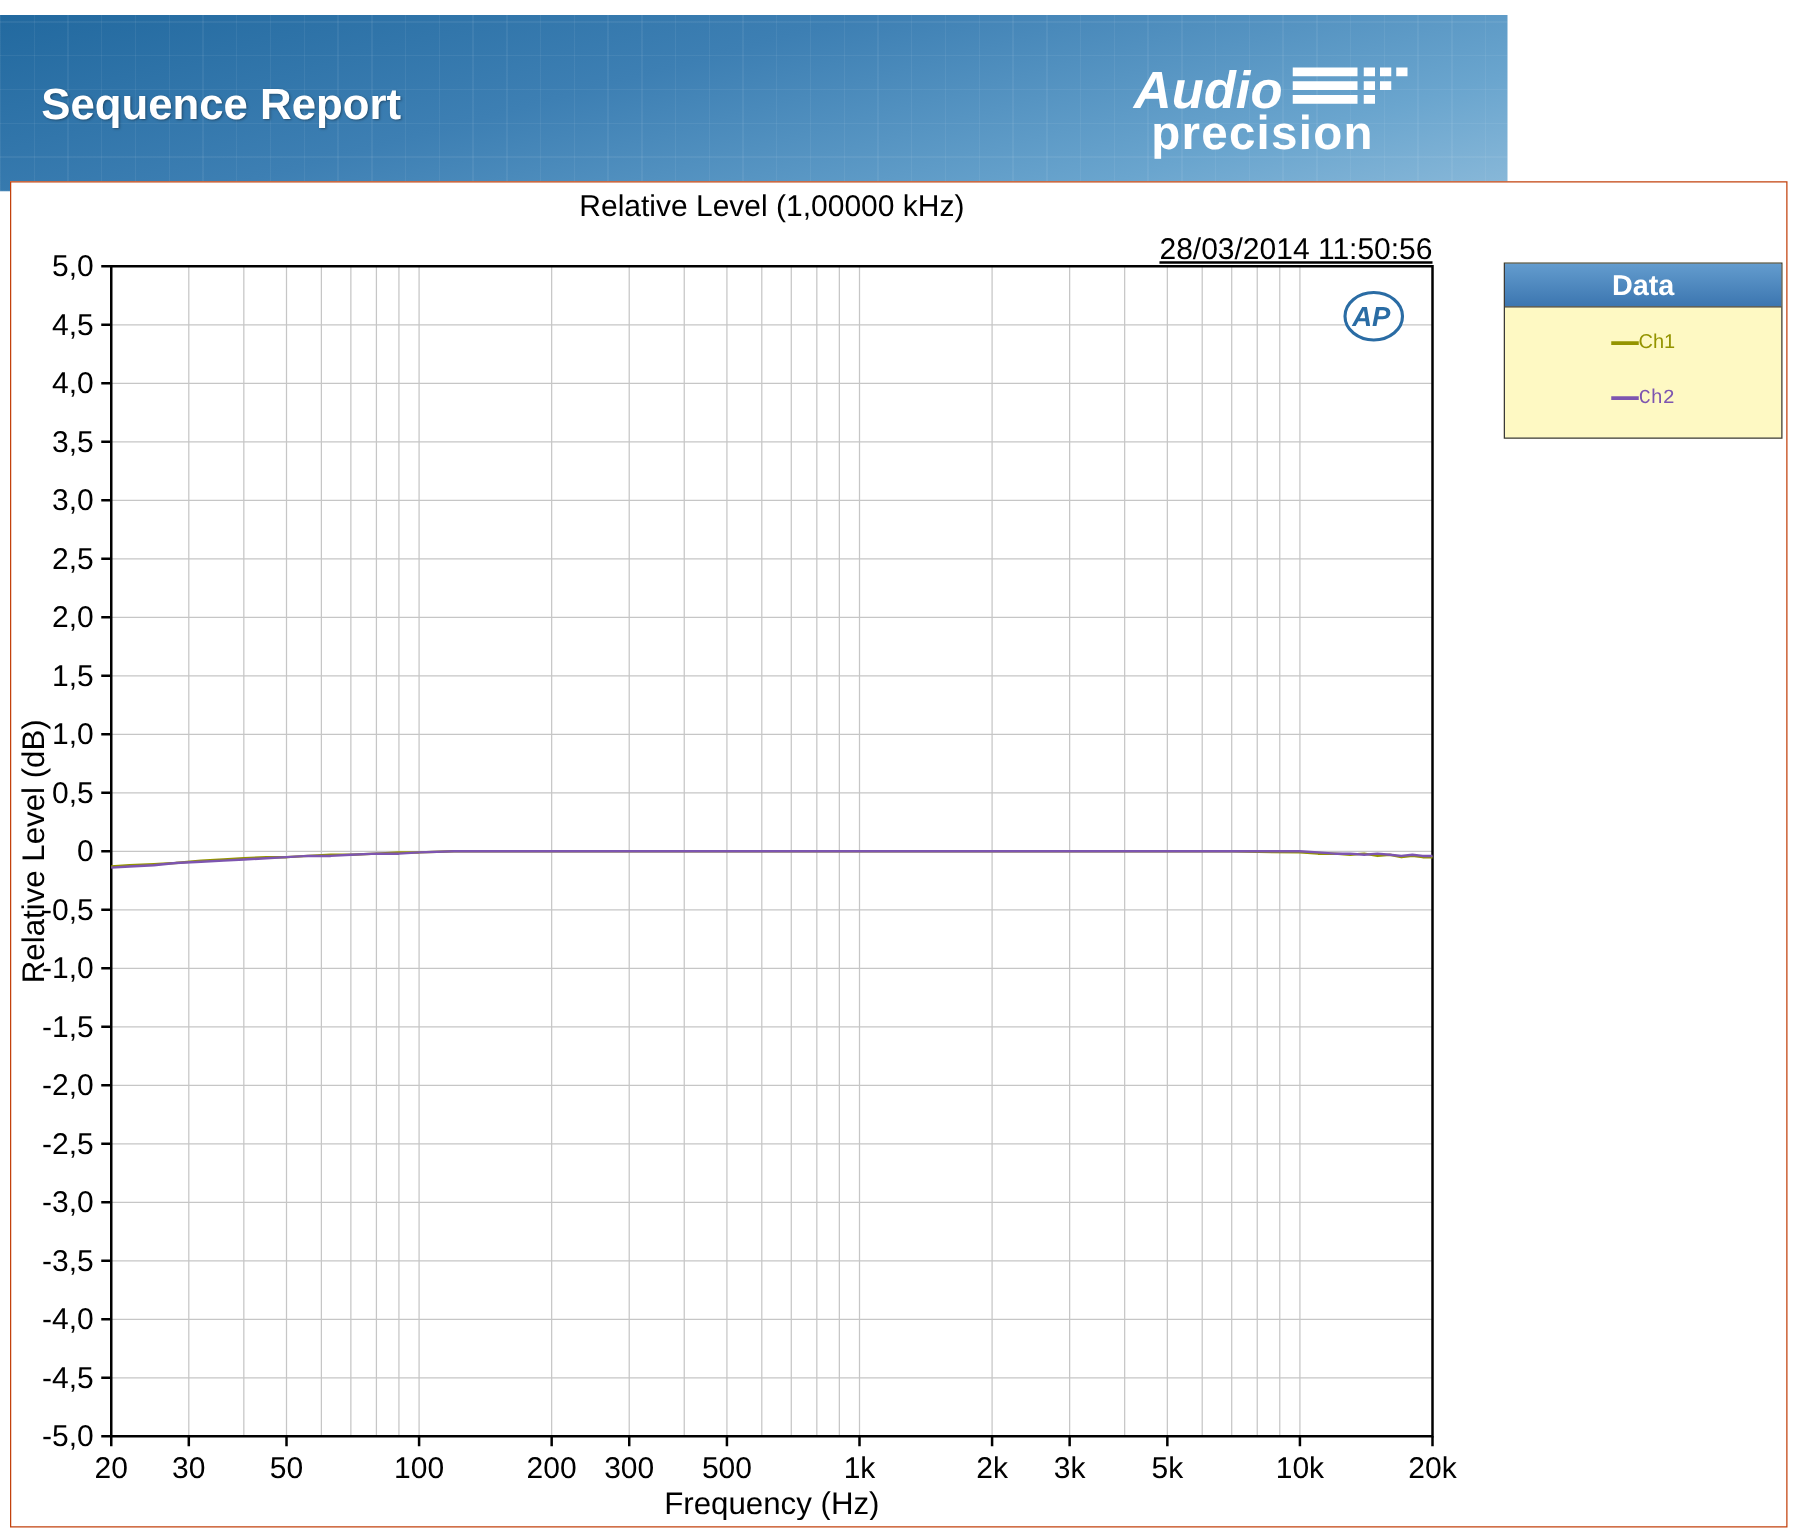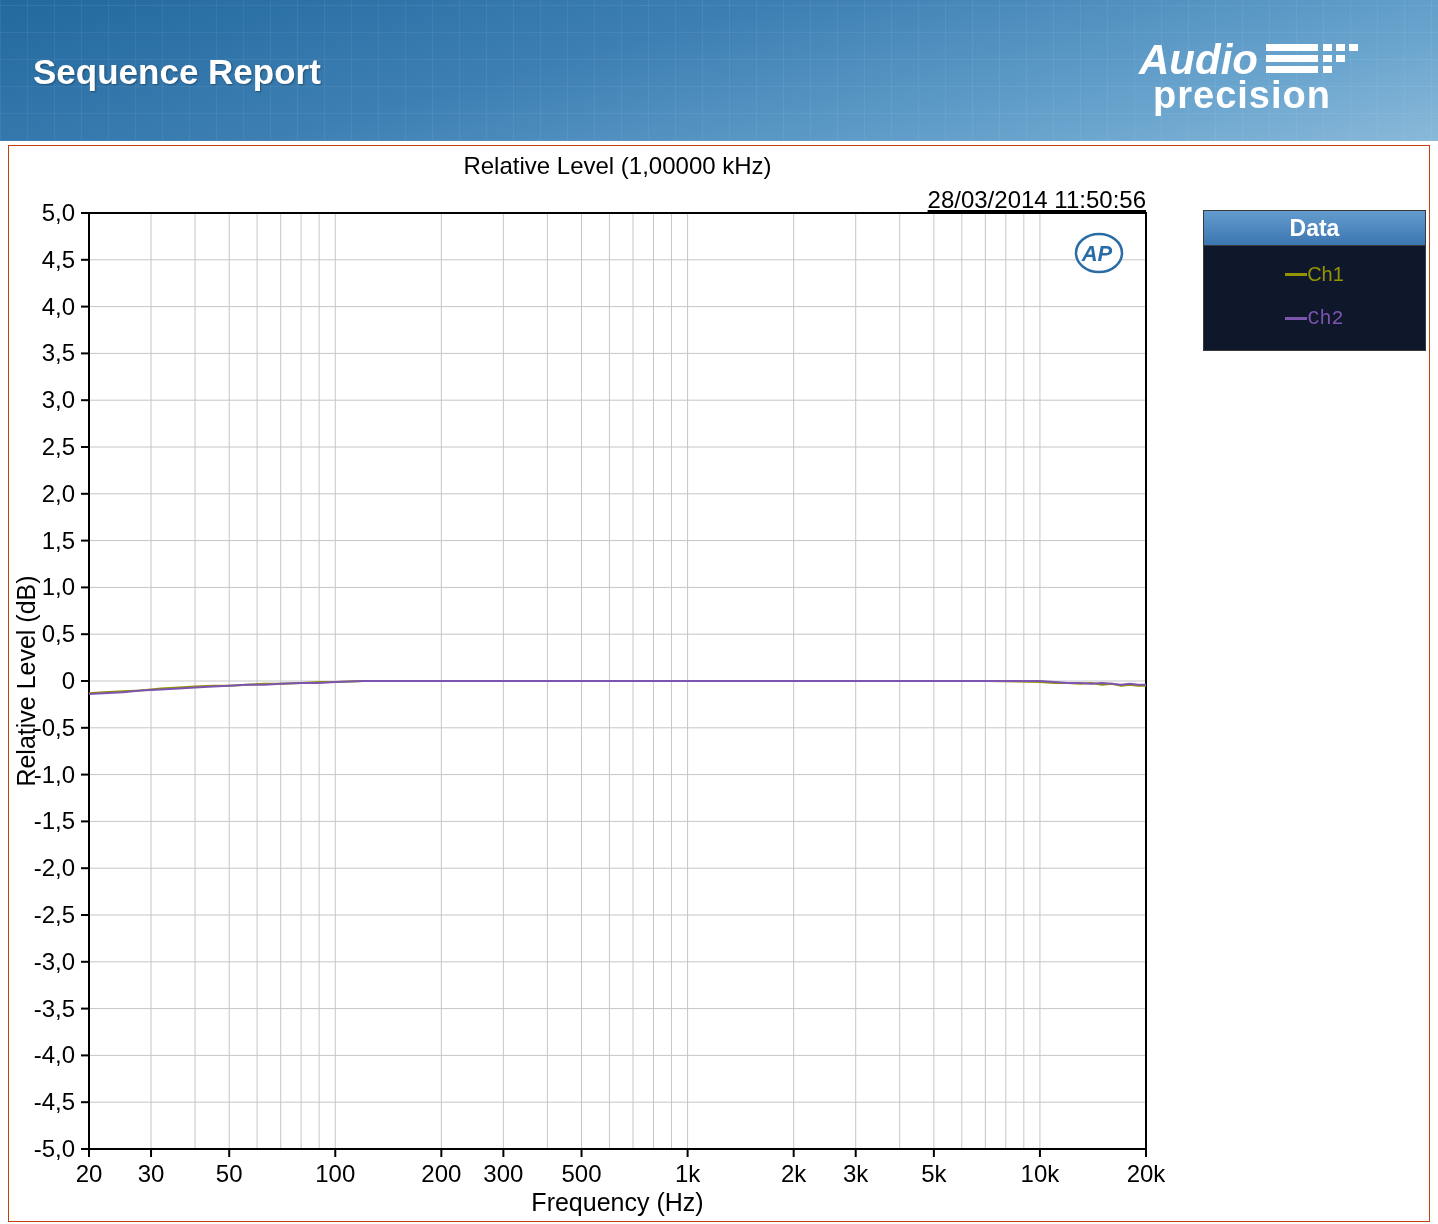--- a/index.html
+++ b/index.html
@@ -1,33 +1,33 @@
 <!DOCTYPE html>
 <html><head>
 <meta charset="utf-8">
 <style>
   * { margin:0; padding:0; box-sizing:border-box; }
   html,body { width:1438px; height:1224px; background:#fff; overflow:hidden;
               font-family:"Liberation Sans", sans-serif; }
 
   
   .header {
-    position:absolute; top:0; left:0; width:1438px; height:141px;
+    position:absolute; top:12px; left:0; width:1206px; height:141px;
     background-image:
       repeating-linear-gradient(90deg, rgba(255,255,255,0.06) 0 1px, transparent 1px 27px),
       repeating-linear-gradient(0deg, rgba(255,255,255,0.06) 0 1px, transparent 1px 27px),
       linear-gradient(165deg, #22699f 0%, #3d7fb3 40%, #6aa5ce 80%, #8ab9d9 100%);
   }
   .header-title {
     position:absolute; left:33px; top:52px;
     font-size:35px; font-weight:bold; color:#fff;
     text-shadow:1px 1px 2px rgba(0,0,0,0.35);
   }
   .ap-logo { position:absolute; right:72px; top:40px; color:#fff; }
-  .ap-row1 { display:flex; align-items:flex-end; gap:8px; }
+  .ap-row1 { display:flex; gap:8px; }
   .ap-audio { font-size:42px; font-weight:bold; font-style:italic; line-height:0.95; }
   .ap-precision { font-size:38px; font-weight:bold; 
                   margin-top:-6px; padding-left:14px; letter-spacing:1px; }
 
   
   .chart-page {
     position:absolute; left:8px; right:8px; top:145px; bottom:2px;
     border:1px solid #c2410c; background:#fff;
   }
   .chart-title {
@@ -40,32 +40,32 @@
   }
   #plot-svg { position:absolute; left:0; top:0; }
   #plot-svg text { font-family:"Liberation Sans", sans-serif; fill:#000; }
   #plot-svg .tick-label { font-size:24px; }
   #plot-svg .axis-label { font-size:25px; }
   #plot-svg .ap-mark-text { font-size:22px; font-weight:bold; font-style:italic; fill:#2a6ca4; }
 
   
   .legend {
     position:absolute; left:1194px; top:64px; width:223px;
-    border:1px solid #3a3a3a; background:#0f172a;
+    border:1px solid #3a3a3a; background:#fef9c3;
   }
   .legend-header {
     height:35px; line-height:35px; text-align:center;
     font-size:23px; font-weight:bold; color:#fff;
     background:linear-gradient(180deg, #639cce 0%, #3c76b0 100%);
     border-bottom:1px solid #3a3a3a;
   }
   .legend-entries { padding:6px 0 10px 0; }
   .legend-entry {
     display:flex; justify-content:center; align-items:center;
-    gap:0; height:44px; font-size:20px;
+    gap:0; height:44px; font-size:16px;
   }
   .legend-dash { display:inline-block; width:22px; height:3px; }
 </style>
 </head>
 <body>
 
 <div class="header">
   <div class="header-title">Sequence Report</div>
   <div class="ap-logo">
     <div class="ap-row1">

